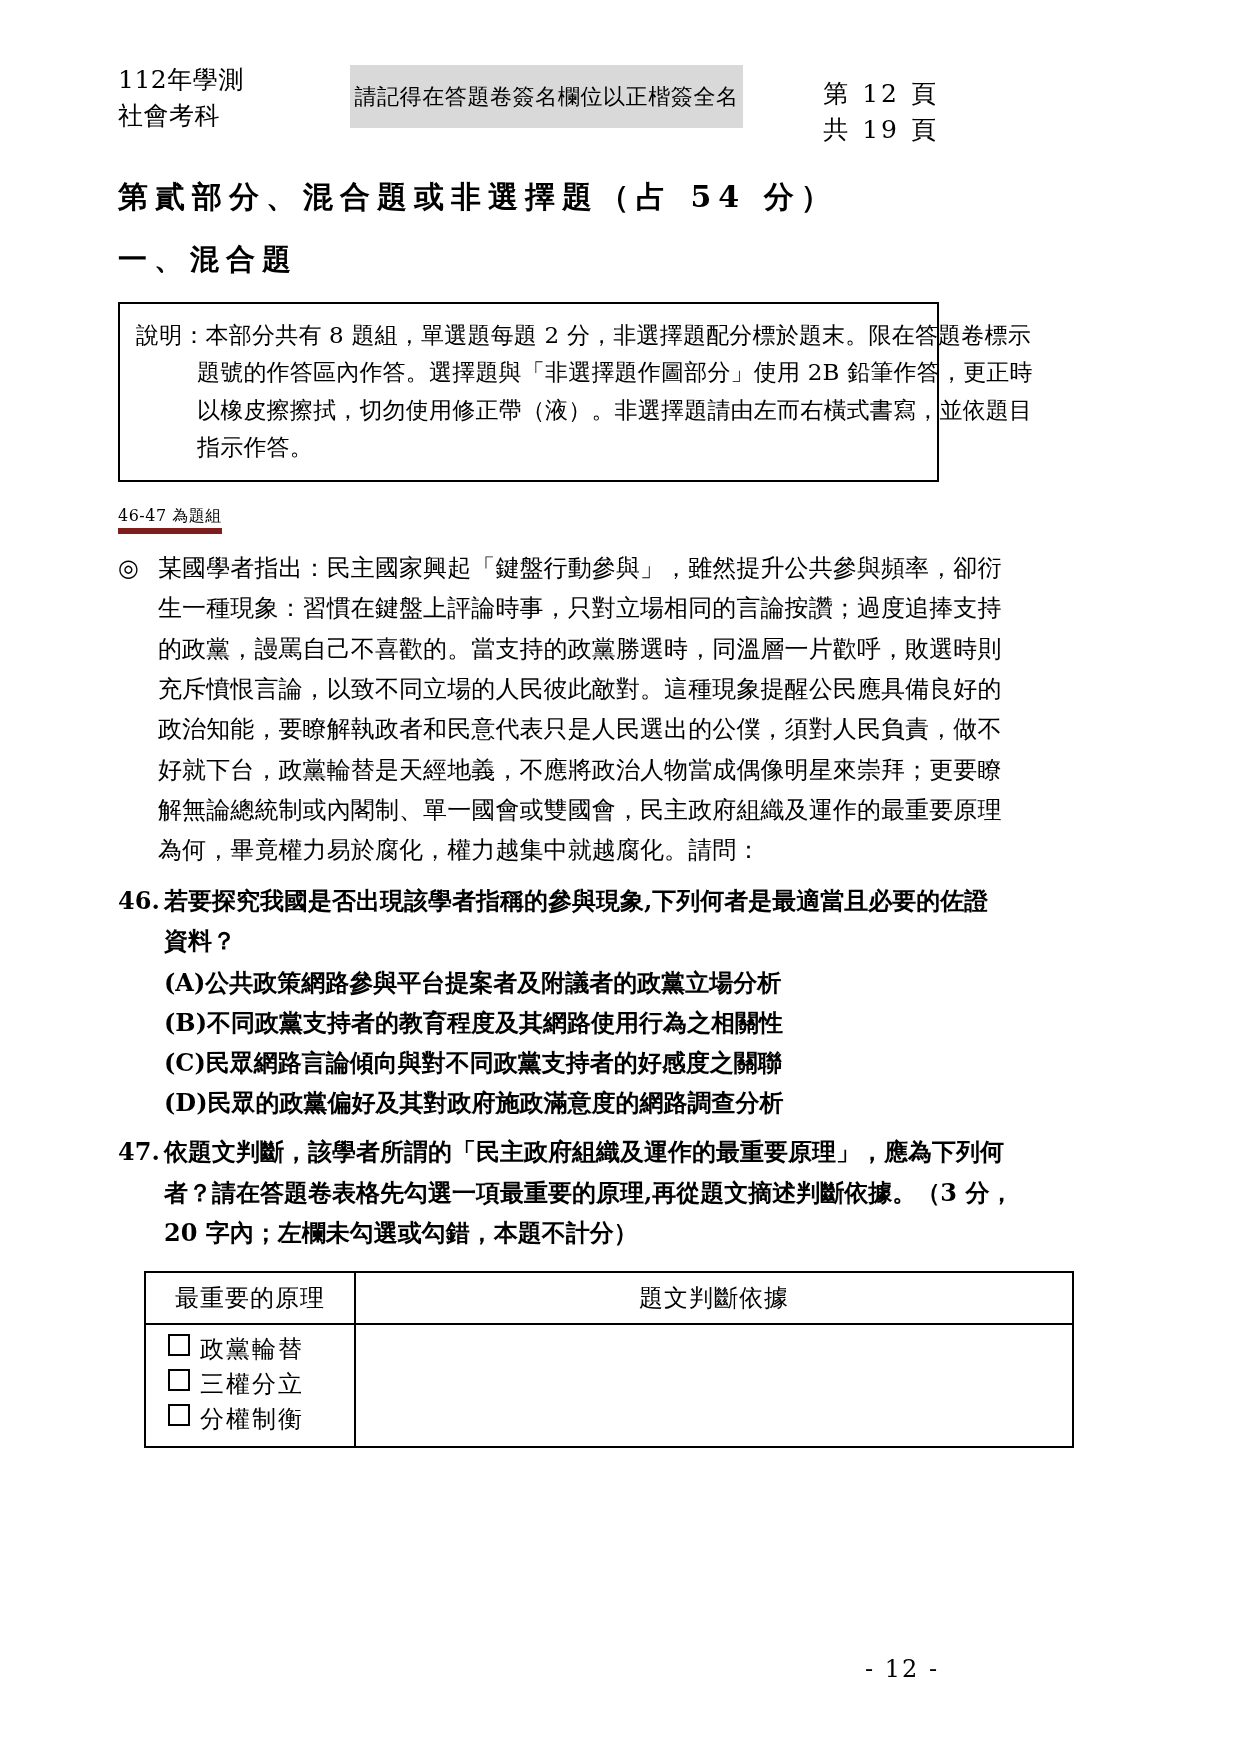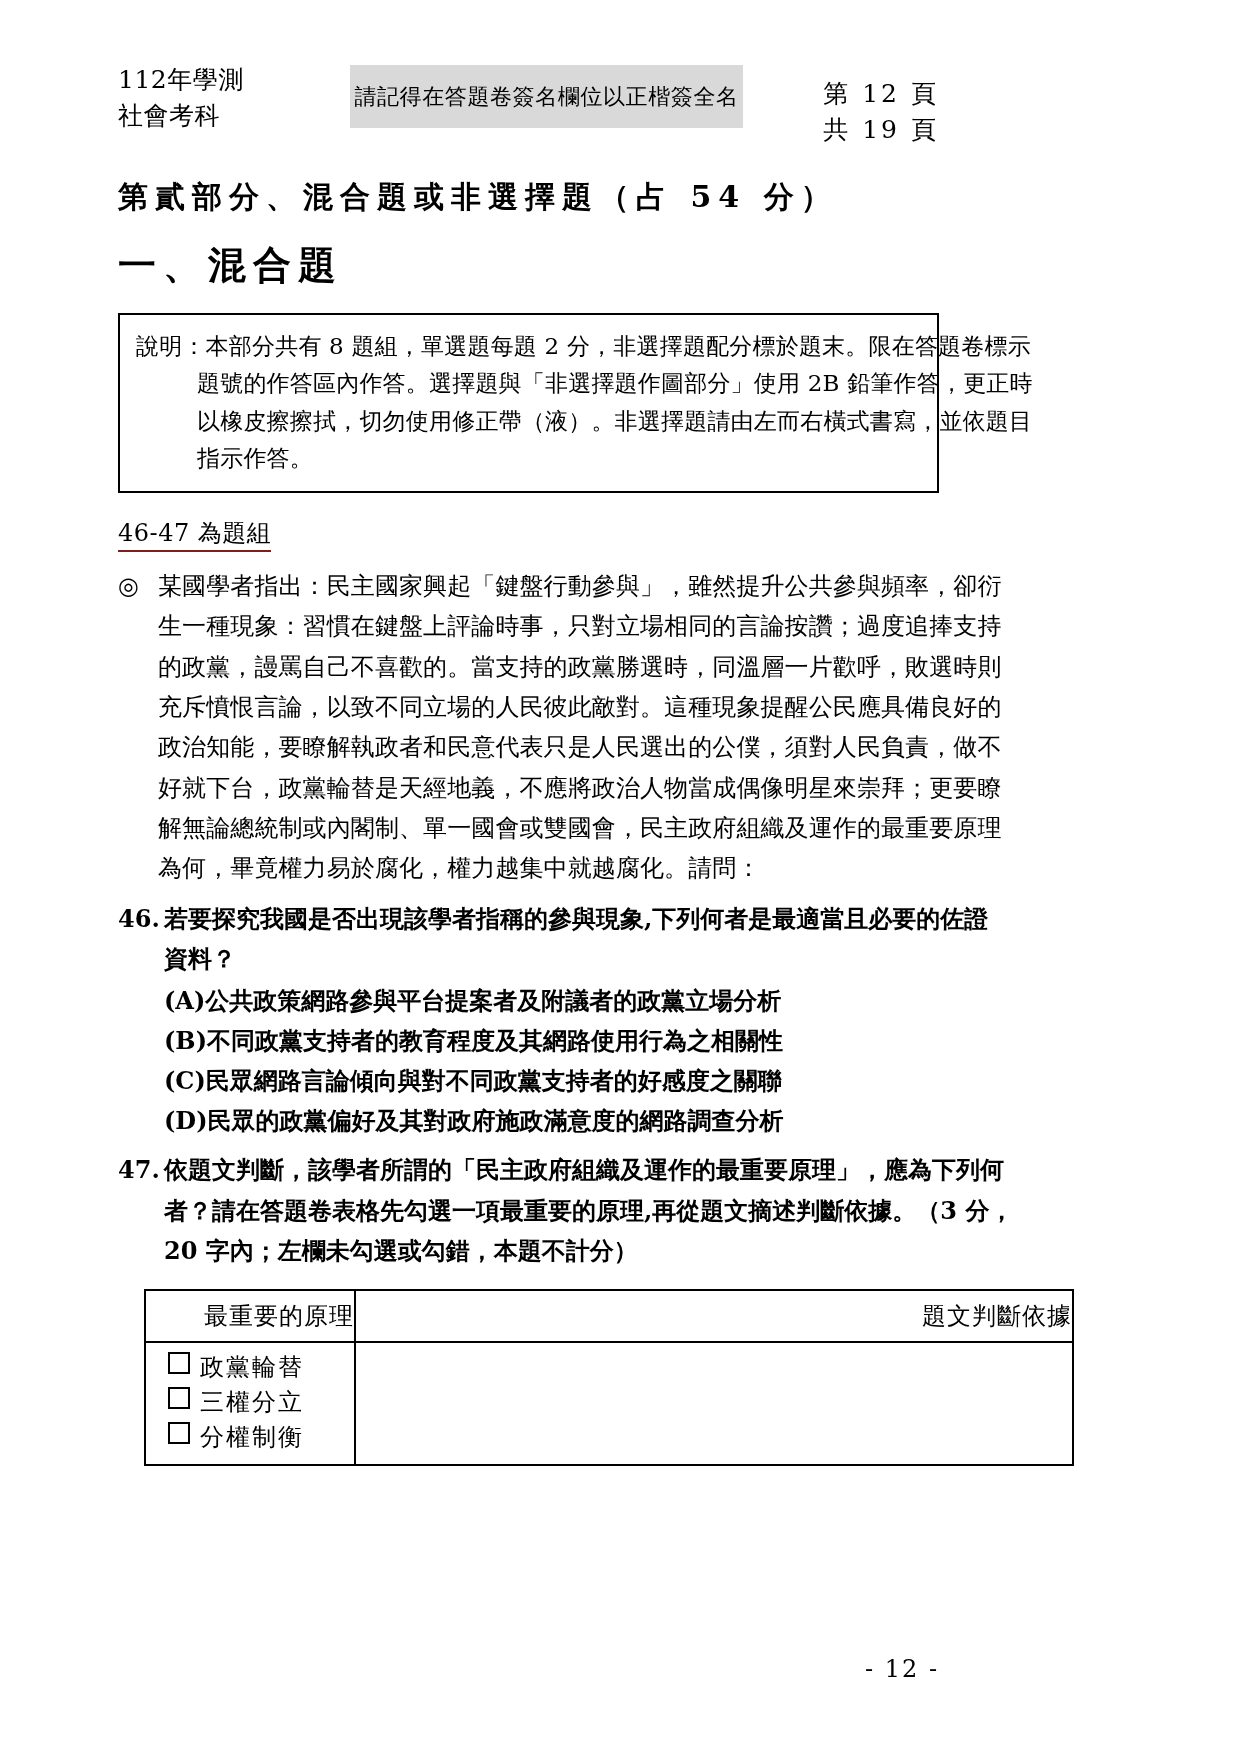--- a/index.html
+++ b/index.html
@@ -59,21 +59,21 @@
   
   .section-title {
     margin-top: 30px;
     font-size: 30px;
     font-weight: bold;
     letter-spacing: 7px;
     white-space: nowrap;
   }
   .subsection-title {
     margin-top: 22px;
-    font-size: 38px;
+    font-size: 29px;
     font-weight: bold;
     letter-spacing: 7px;
   }
 
   
   .instruction-box {
     margin-top: 22px;
     border: 2px solid #000;
     padding: 13px 16px 14px 16px;
     font-size: 23px;
@@ -81,23 +81,23 @@
   }
   .instr-line {
     white-space: nowrap;
     letter-spacing: 0.2px;
   }
   .instr-line.indent { padding-left: 61px; }
 
   
   .group-label {
     margin-top: 24px;
-    font-size: 24px;
+    font-size: 16px;
     display: inline-block;
-    border-bottom: 2px solid #7f1d1d;
+    border-bottom: 6px solid #7f1d1d;
     padding-bottom: 1px;
     letter-spacing: 0.5px;
   }
 
   
   .passage {
     margin-top: 14px;
     font-size: 24px;
     line-height: 1.68;
     position: relative;
@@ -152,21 +152,21 @@
     border-collapse: collapse;
     table-layout: fixed;
   }
   .answer-table td, .answer-table th {
     border: 2px solid #000;
     font-weight: normal;
     font-size: 24px;
   }
   .answer-table .col-a { width: 208px; }
   .th-cell {
-    text-align: right;
+    text-align: center;
     padding: 9px 0 9px 0;
     letter-spacing: 1px;
   }
   .choices-cell {
     padding: 7px 0 9px 22px;
     vertical-align: top;
     line-height: 1.46;
   }
   .choice-item { white-space: nowrap; letter-spacing: 2px; }
   .checkbox-glyph {

